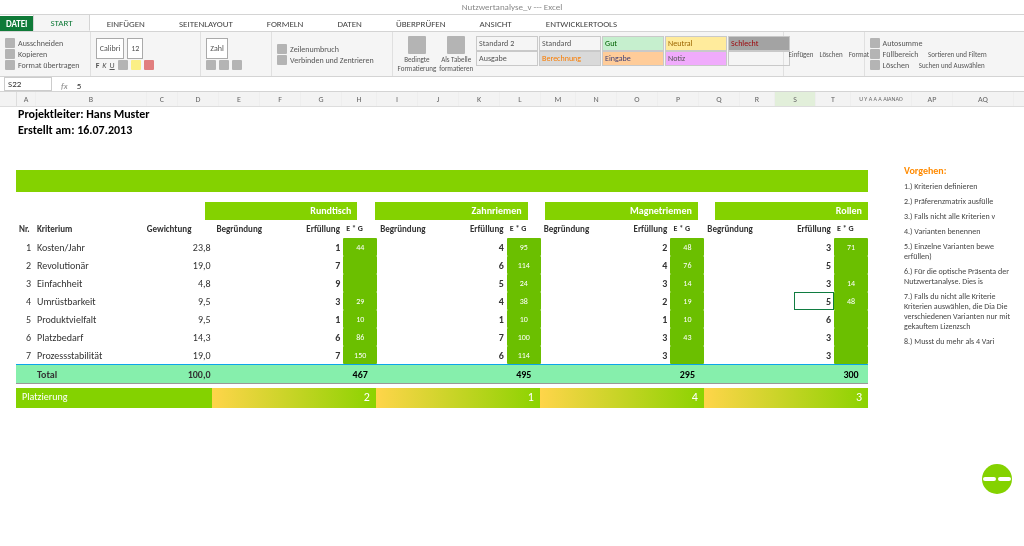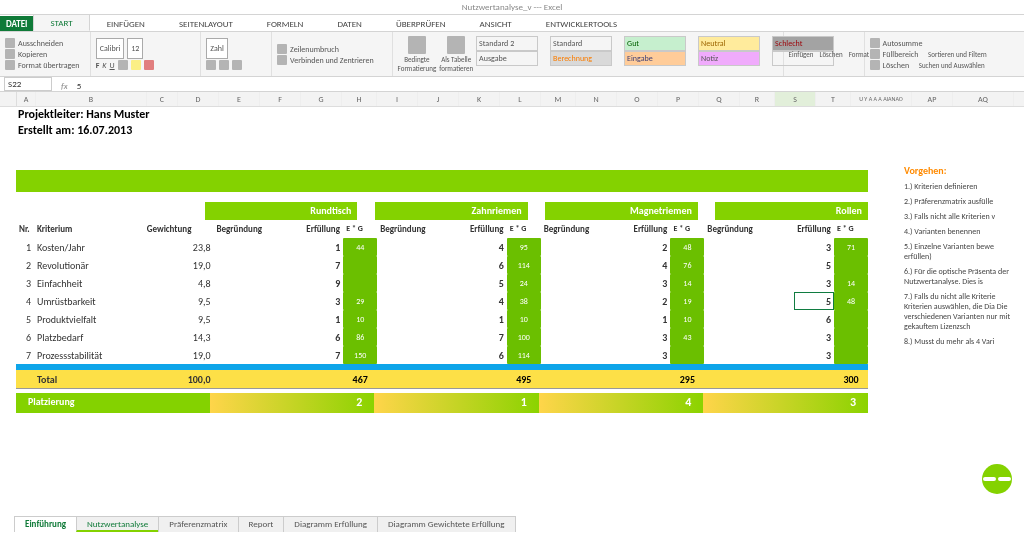--- a/index.html
+++ b/index.html
@@ -6,21 +6,21 @@
 .titlebar{height:14px;background:#fff;border-bottom:1px solid #d4d4d4;font-size:9px;line-height:14px;text-align:center;color:#888}
 .ribbon-tabs{height:16px;display:flex;align-items:flex-end;padding-left:0;border-bottom:1px solid #d4d4d4;font-size:9px}
 .ribbon-tabs .file{background:#0f7a38;color:#fff;padding:2px 6px;font-weight:600}
 .ribbon-tabs .tab{padding:2px 16px;color:#444;border:1px solid transparent;border-bottom:none}
 .ribbon-tabs .tab.active{color:#0f7a38;border-color:#d4d4d4;border-bottom:1px solid #f5f5f5;background:#f5f5f5}
 .ribbon{height:44px;background:#f5f5f5;border-bottom:1px solid #d4d4d4;display:flex;font-size:8px;color:#555;position:relative}
 .rgrp{border-right:1px solid #e0e0e0;padding:2px 5px;display:flex;flex-direction:column;gap:1px;justify-content:center}
 .rrow{display:flex;align-items:center;gap:3px;white-space:nowrap}
 .icon{display:inline-block;width:10px;height:10px;background:#888;opacity:.6;border-radius:1px}
 .sel{border:1px solid #aaa;padding:4px 3px;height:11px;line-height:11px;background:#fff;font-size:8px}
-.gallery{display:flex;gap:12px}
+.gallery{display:flex;gap:1px}
 .gcell{width:56px;height:13px;border:1px solid #c9c9c9;font-size:8px;line-height:13px;padding:0 2px;overflow:hidden}
 .formula{height:14px;border-bottom:1px solid #d4d4d4;display:flex;align-items:flex-end;font-size:9px}
 .nb{width:40px;border:1px solid #ccc;height:12px;margin:0 4px;line-height:12px;padding:0 3px;background:#fff}
 .fx{font-style:italic;color:#888;padding:0 5px}
 .grid{position:relative;height:440px;overflow:hidden}
 .colh{display:flex;height:14px;background:#f3f3f3;border-bottom:1px solid #ddd}
 .rowh{width:16px;flex:0 0 16px;background:#f3f3f3;border-right:1px solid #ddd;text-align:center;font-size:8px;color:#666;line-height:18px}
 .ch{flex:0 0 auto;text-align:center;font-size:8px;color:#666;border-right:1px solid #eee;line-height:14px}
 .content{position:absolute;left:16px;top:14px;right:0}
 .hdr{font-family:Calibri;font-size:12px;font-weight:700;color:#000;padding:1px 2px}
@@ -32,23 +32,23 @@
 .subh{display:flex;height:16px;font-size:9px;font-weight:700;color:#333}
 .subh>div{padding:1px 3px;box-sizing:border-box}
 .trow{display:flex;height:18px;font-size:10px}
 .trow>div{padding:1px 3px;box-sizing:border-box;display:flex;align-items:center}
 .tc-nr{width:18px;justify-content:flex-end}
 .tc-krit{width:110px}
 .tc-gew{width:70px;justify-content:flex-end}
 .tc-beg{width:90px;justify-content:flex-end}
 .tc-erf{width:40px;justify-content:flex-end;font-weight:700}
 .tc-eg{width:34px;justify-content:center;color:#fff;background:#6bbf00;font-size:8px;border-radius:1px}
-.totalbar{background:#fde047;border-top:6px solid #0ea5e9;border-bottom:1px solid #999}
+.totalbar{background:#86efac;border-top:1px solid #0ea5e9;border-bottom:1px solid #999}
 .placebar{height:20px;display:flex;margin-top:4px}
-.placebar>div{padding:2px 12px;font-weight:700;color:#fff}
+.placebar>div{padding:2px 6px;font-weight:400;color:#fff}
 .plab{background:#84d200;width:198px}
 .pnum{width:164px;text-align:right;background:linear-gradient(90deg,#ffd54a 0%,#8bd300 100%);font-size:12px}
 .right{position:absolute;left:904px;top:72px;width:112px;font-size:8px;color:#444}
 .right h4{color:#ff8a00;font-size:10px;margin:0 0 4px 0}
 .right div{margin-bottom:5px;line-height:1.25;overflow:hidden}
 .circle{width:30px;height:30px;border-radius:50%;background:#84d200;position:absolute;right:4px;top:300px;display:flex;align-items:center;justify-content:center}
 .circle:before,.circle:after{content:"";display:block;width:14px;height:4px;background:#fff;border-radius:2px;margin:1px}
 .sheettabs{position:absolute;left:14px;bottom:0;height:16px;display:flex;font-size:9px}
 .st{padding:1px 10px;background:#f0f0f0;border:1px solid #ccc;border-bottom:none;color:#555;margin-right:-1px}
 .st.active{background:#fff;color:#0f7a38;font-weight:700}
@@ -390,21 +390,13 @@
     <div>2.) Präferenzmatrix ausfülle</div>
     <div>3.) Falls nicht alle Kriterien v</div>
     <div>4.) Varianten benennen</div>
     <div>5.) Einzelne Varianten bewe erfüllen)</div>
     <div>6.) Für die optische Präsenta der Nutzwertanalyse. Dies is</div>
     <div>7.) Falls du nicht alle Kriterie Kriterien auswählen, die Dia Die verschiedenen Varianten nur mit gekauftem Lizenzsch</div>
     <div>8.) Musst du mehr als 4 Vari</div>
     <div class="circle"></div>
   </div>
 
-  <div class="sheettabs">
-    <div class="st active">Einführung</div>
-    <div class="st nut">Nutzwertanalyse</div>
-    <div class="st">Präferenzmatrix</div>
-    <div class="st">Report</div>
-    <div class="st">Diagramm Erfüllung</div>
-    <div class="st">Diagramm Gewichtete Erfüllung</div>
-  </div>
 </div>
 
 </body></html>

